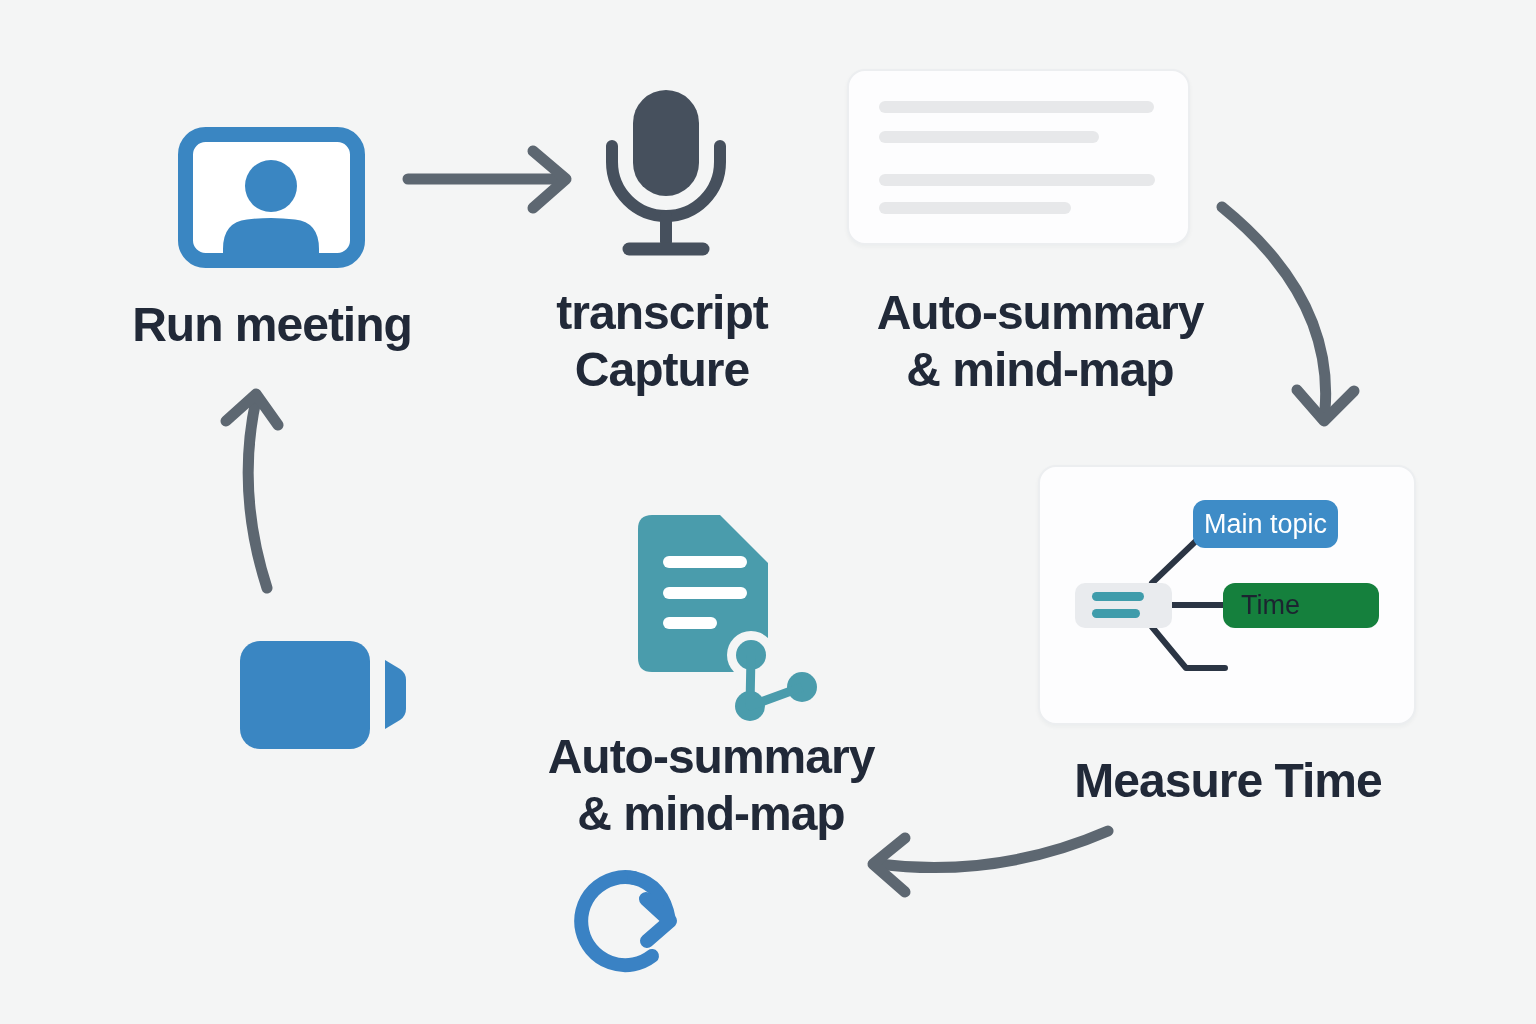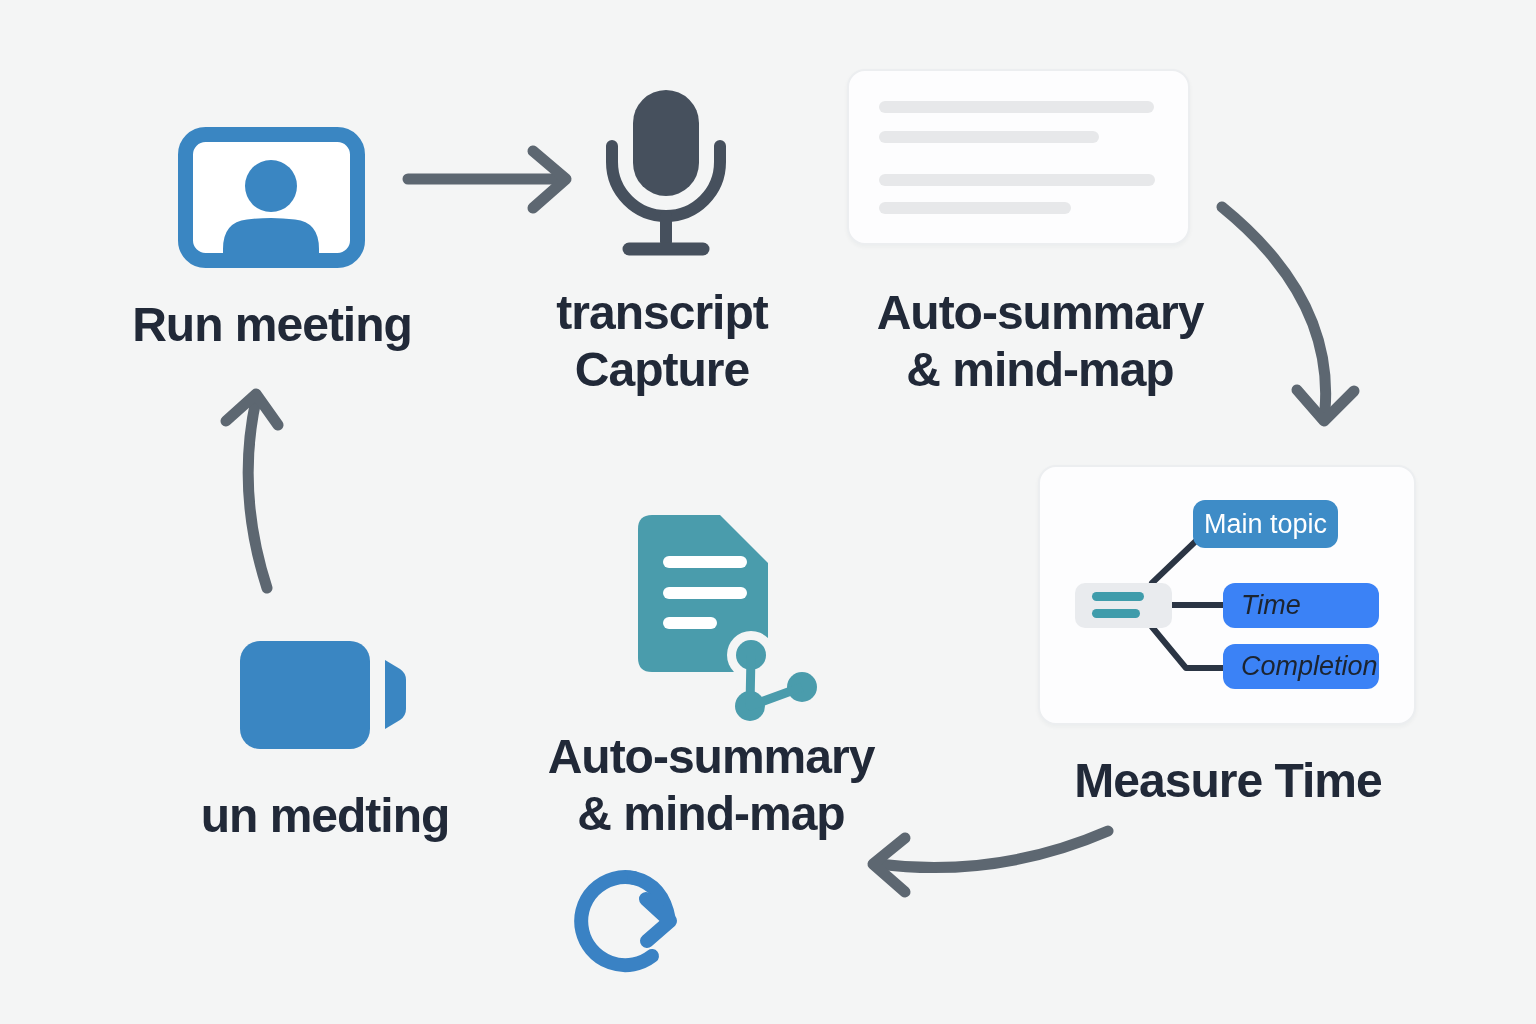--- a/index.html
+++ b/index.html
@@ -20,21 +20,21 @@
   .label{
     position:absolute;color:#212938;font-weight:700;font-size:48px;
     line-height:57px;letter-spacing:-1px;text-align:center;
     transform:translateX(-50%);white-space:nowrap;z-index:3;
   }
   .chip{
     position:absolute;border-radius:12px;display:flex;align-items:center;
     box-sizing:border-box;font-size:27px;z-index:3;
   }
   .chip-main{background:#3e8cc7;color:#ffffff;justify-content:center;}
-  .chip-child{background:#3b82f6;color:#1c2430;padding-left:18px;font-style:italic;}
+  .chip-child{background:#15803d;color:#1c2430;padding-left:18px;}
   .hub{
     position:absolute;background:#e9ebee;border-radius:10px;z-index:3;
   }
   .hub-bar{position:absolute;height:9px;border-radius:4.5px;background:#3f9cab;}
 </style>
 </head>
 <body>
 
 <div class="canvas">
 
@@ -118,37 +118,35 @@
       <path d="M 646 899 L 670 921 L 647 941"></path>
     </g>
   </svg>
 
   <div class="hub" style="left:1075px;top:583px;width:97px;height:45px;">
     <div class="hub-bar" style="left:17px;top:9px;width:52px;"></div>
     <div class="hub-bar" style="left:17px;top:26px;width:48px;"></div>
   </div>
   <div class="chip chip-main" style="left:1193px;top:500px;width:145px;height:48px;">Main topic</div>
   <div class="chip chip-child" style="left:1223px;top:583px;width:156px;height:45px;">Time</div>
-  <div class="chip chip-child" style="left:1223px;top:644px;width:156px;height:45px;">Completion</div>
 
   <div class="label" style="left:272px;top:296px;">Run meeting</div>
 
   <div class="label" style="left:662px;top:284px;">
     <div>transcript</div>
     <div>Capture</div>
   </div>
 
   <div class="label" style="left:1040px;top:284px;">
     <div>Auto-summary</div>
     <div>&amp; mind-map</div>
   </div>
 
   <div class="label" style="left:1228px;top:752px;">Measure Time</div>
 
   <div class="label" style="left:711px;top:728px;">
     <div>Auto-summary</div>
     <div>&amp; mind-map</div>
   </div>
 
-  <div class="label" style="left:325px;top:787px;">un medting</div>
 
 
 </div>
 
 </body></html>

